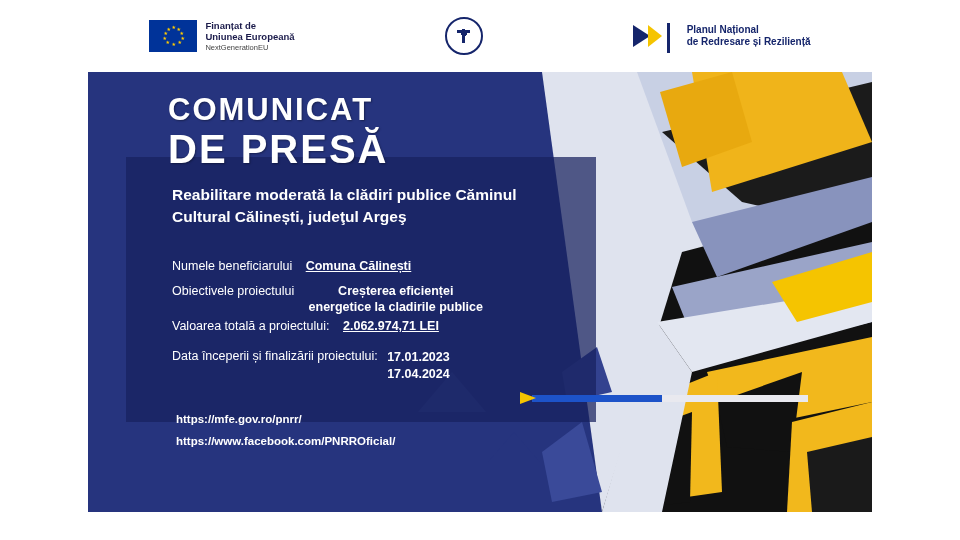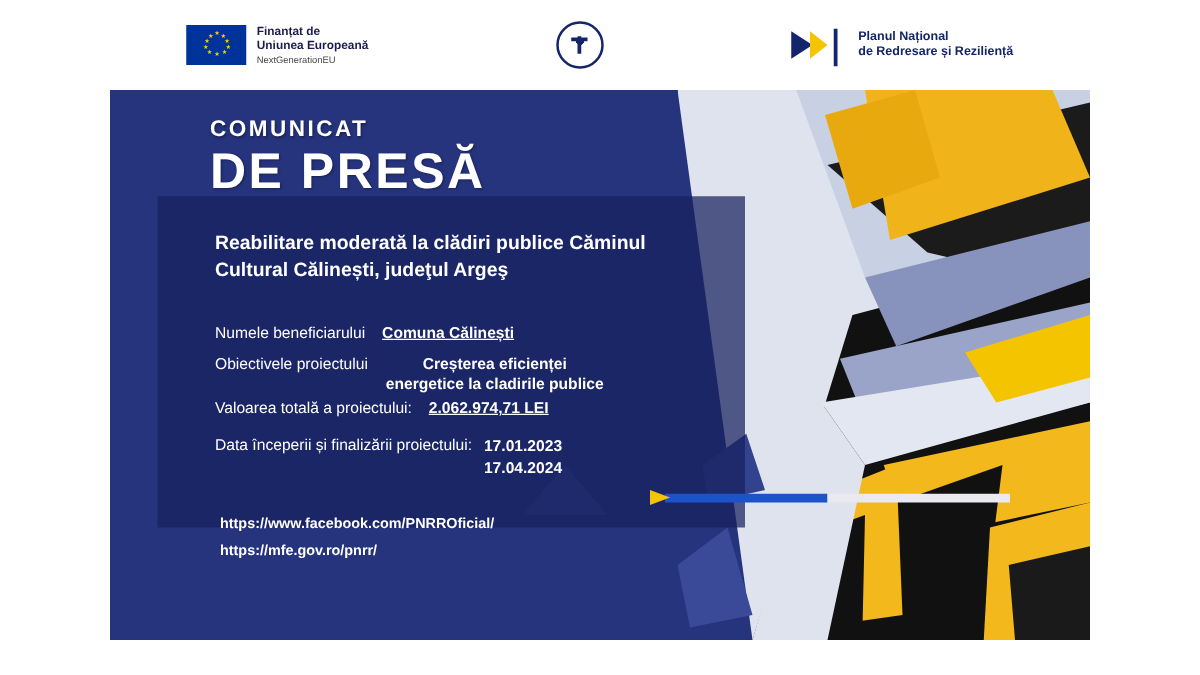--- a/index.html
+++ b/index.html
@@ -138,21 +138,21 @@
 
   .title {
     position: absolute;
     left: 80px; top: 22px;
     color: #ffffff;
     font-weight: bold;
     letter-spacing: 1px;
     line-height: 1.0;
     text-shadow: 1px 1px 2px rgba(0,0,0,.35);
   }
-  .title .l1 { font-size: 18px; letter-spacing: 2px; }
+  .title .l1 { font-size: 31px; letter-spacing: 2px; }
   .title .l2 { font-size: 40px; letter-spacing: 2px; display: block; margin-top: 4px; }
 
   .subtitle {
     position: absolute;
     left: 84px; top: 112px;
     width: 390px;
     color: #ffffff;
     font-size: 15.5px;
     font-weight: bold;
     line-height: 1.45;
@@ -334,17 +334,17 @@
 
   </div>
 
   <div class="bararrow">
     <div class="seg1"></div>
     <div class="seg2"></div>
     <div class="head"></div>
   </div>
 
   <div class="links">
+    <a href="#">https://mfe.gov.ro/pnrr/</a>
     <a href="#">https://www.facebook.com/PNRROficial/</a>
-    <a href="#">https://mfe.gov.ro/pnrr/</a>
   </div>
 
 </div>
 
 </body></html>

